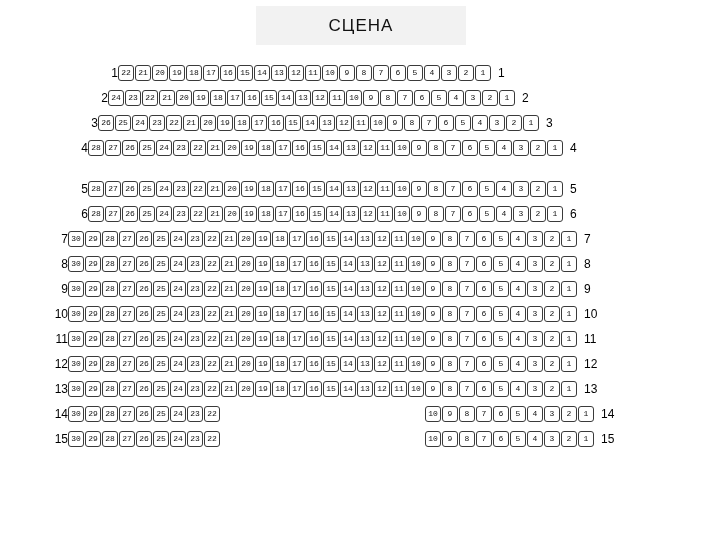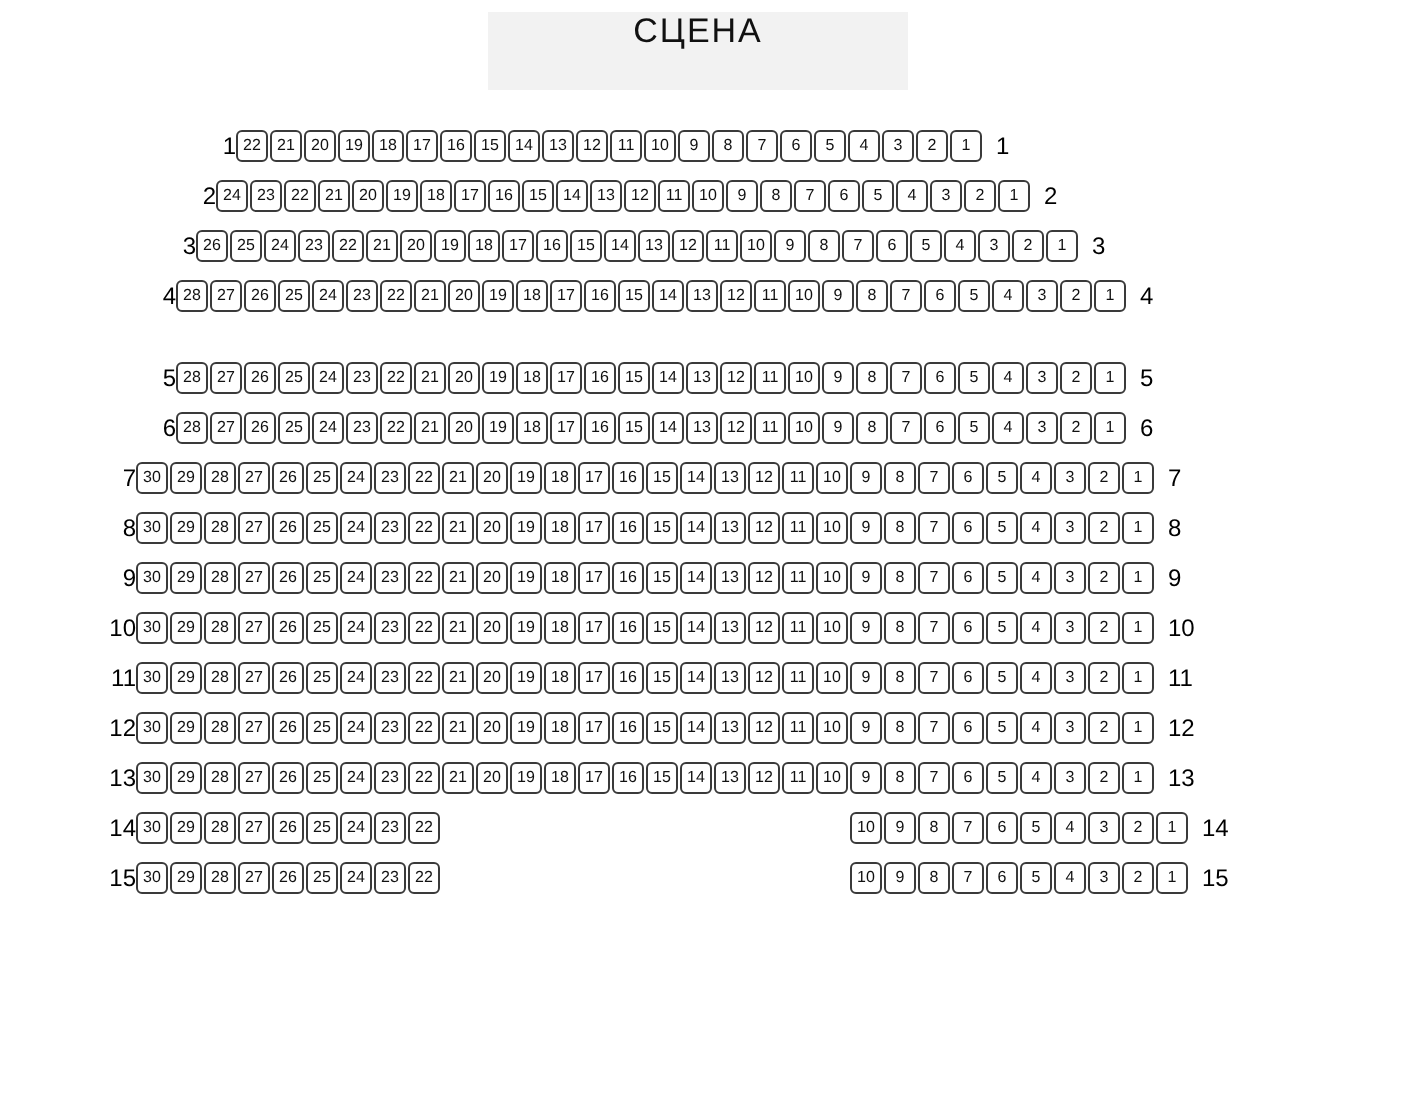--- a/index.html
+++ b/index.html
@@ -9,27 +9,27 @@
   body {
     width: 710px;
     height: 550px;
     background: #ffffff;
     font-family: "Liberation Sans", sans-serif;
     overflow: hidden;
     position: relative;
   }
   #stage {
     position: absolute;
-    left: 244px;
+    left: 256px;
     top: 6px;
     width: 210px;
     height: 39px;
     background: #f2f2f2;
     display: flex;
-    align-items: flex-start;
+    align-items: center;
     justify-content: center;
     font-size: 17px;
     letter-spacing: 1px;
     color: #111;
   }
   #hall {
     position: absolute;
     left: 0;
     top: 62px;
     width: 710px;
@@ -52,20 +52,21 @@
     flex: 0 0 26px;
   }
   .rowlabel.right {
     text-align: left;
     padding-left: 6px;
   }
   .seats {
     display: flex;
     align-items: center;
     flex: 0 0 auto;
+    font-family: Liberation Mono, monospace;
   }
   .seat {
     width: 16px;
     height: 16px;
     margin-right: 1px;
     border: 1px solid #3a3a3a;
     border-radius: 3px;
     background: #ffffff;
     box-sizing: border-box;
     font-size: 8px;

